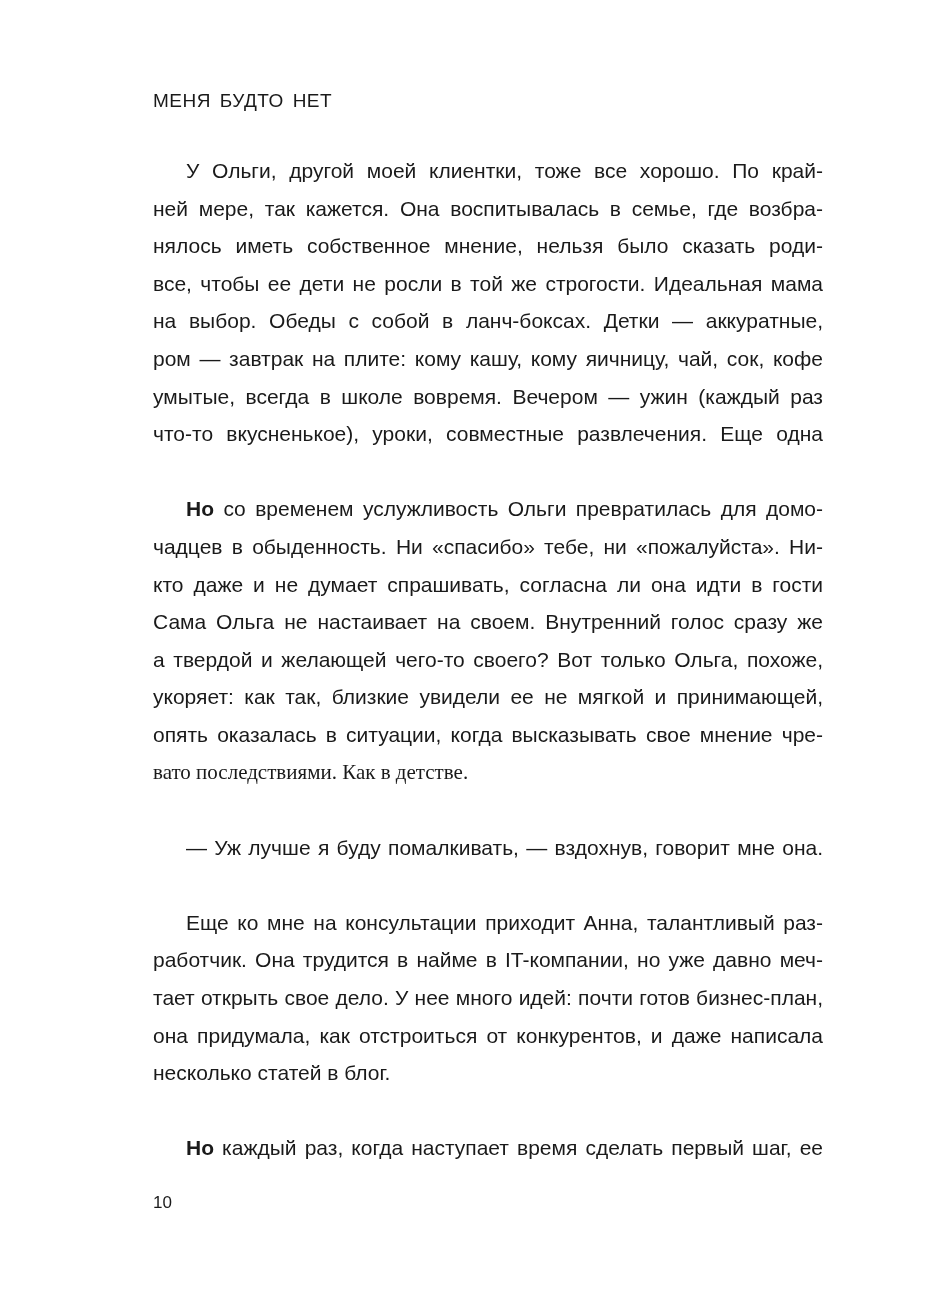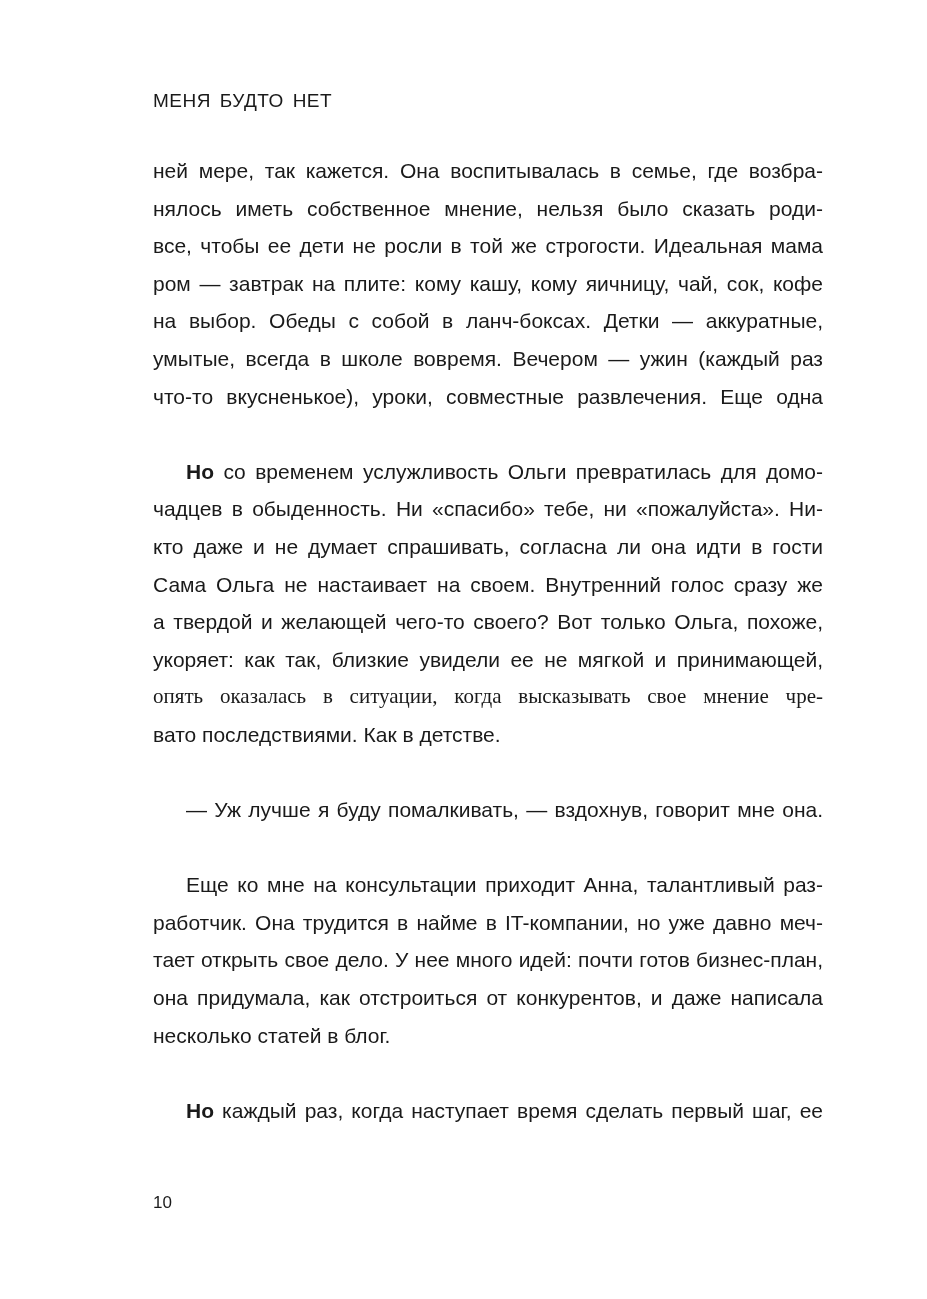--- a/index.html
+++ b/index.html
@@ -15,39 +15,40 @@
   .folio { position: absolute; left: 153px; top: 1193px; font-size: 17px; font-weight: normal; }
 </style>
 </head>
 <body>
 
 <div class="header">МЕНЯ БУДТО НЕТ</div>
 
 <div class="body">
 
   <div class="para">
+    <span class="line indent" style="white-space: normal;">У Ольги, другой моей клиентки, тоже все хорошо. По край-</span>
     <span class="line" style="white-space: normal;">ней мере, так кажется. Она воспитывалась в семье, где возбра-</span>
     <span class="line" style="white-space: normal;">нялось иметь собственное мнение, нельзя было сказать роди-</span>
     <span class="line" style="white-space: normal;">все, чтобы ее дети не росли в той же строгости. Идеальная мама</span>
+    <span class="line" style="white-space: normal;">на выбор. Обеды с собой в ланч-боксах. Детки — аккуратные,</span>
     <span class="line" style="white-space: normal;">ром — завтрак на плите: кому кашу, кому яичницу, чай, сок, кофе</span>
-    <span class="line" style="white-space: normal;">на выбор. Обеды с собой в ланч-боксах. Детки — аккуратные,</span>
     <span class="line" style="white-space: normal;">умытые, всегда в школе вовремя. Вечером — ужин (каждый раз</span>
     <span class="line" style="white-space: normal;">что-то вкусненькое), уроки, совместные развлечения. Еще одна</span>
   </div>
   <div class="gap"></div>
 
   <div class="para">
     <span class="line indent" style="white-space: normal;"><b>Но</b><span> со временем услужливость Ольги превратилась для домо-</span></span>
     <span class="line" style="white-space: normal;">чадцев в обыденность. Ни «спасибо» тебе, ни «пожалуйста». Ни-</span>
     <span class="line" style="white-space: normal;">кто даже и не думает спрашивать, согласна ли она идти в гости</span>
     <span class="line" style="white-space: normal;">Сама Ольга не настаивает на своем. Внутренний голос сразу же</span>
     <span class="line" style="white-space: normal;">а твердой и желающей чего-то своего? Вот только Ольга, похоже,</span>
     <span class="line" style="white-space: normal;">укоряет: как так, близкие увидели ее не мягкой и принимающей,</span>
-    <span class="line" style="white-space: normal; font-family: Liberation Serif, serif;">опять оказалась в ситуации, когда высказывать свое мнение чре-</span>
-    <span class="line last" style="white-space: normal;">вато последствиями. Как в детстве.</span>
+    <span class="line" style="white-space: normal;">опять оказалась в ситуации, когда высказывать свое мнение чре-</span>
+    <span class="line last" style="white-space: normal; font-family: Liberation Serif, serif;">вато последствиями. Как в детстве.</span>
   </div>
   <div class="gap"></div>
 
   <div class="para">
     <span class="line indent" style="white-space: normal;">— Уж лучше я буду помалкивать, — вздохнув, говорит мне она.</span>
   </div>
   <div class="gap"></div>
 
   <div class="para">
     <span class="line indent" style="white-space: normal;">Еще ко мне на консультации приходит Анна, талантливый раз-</span>

